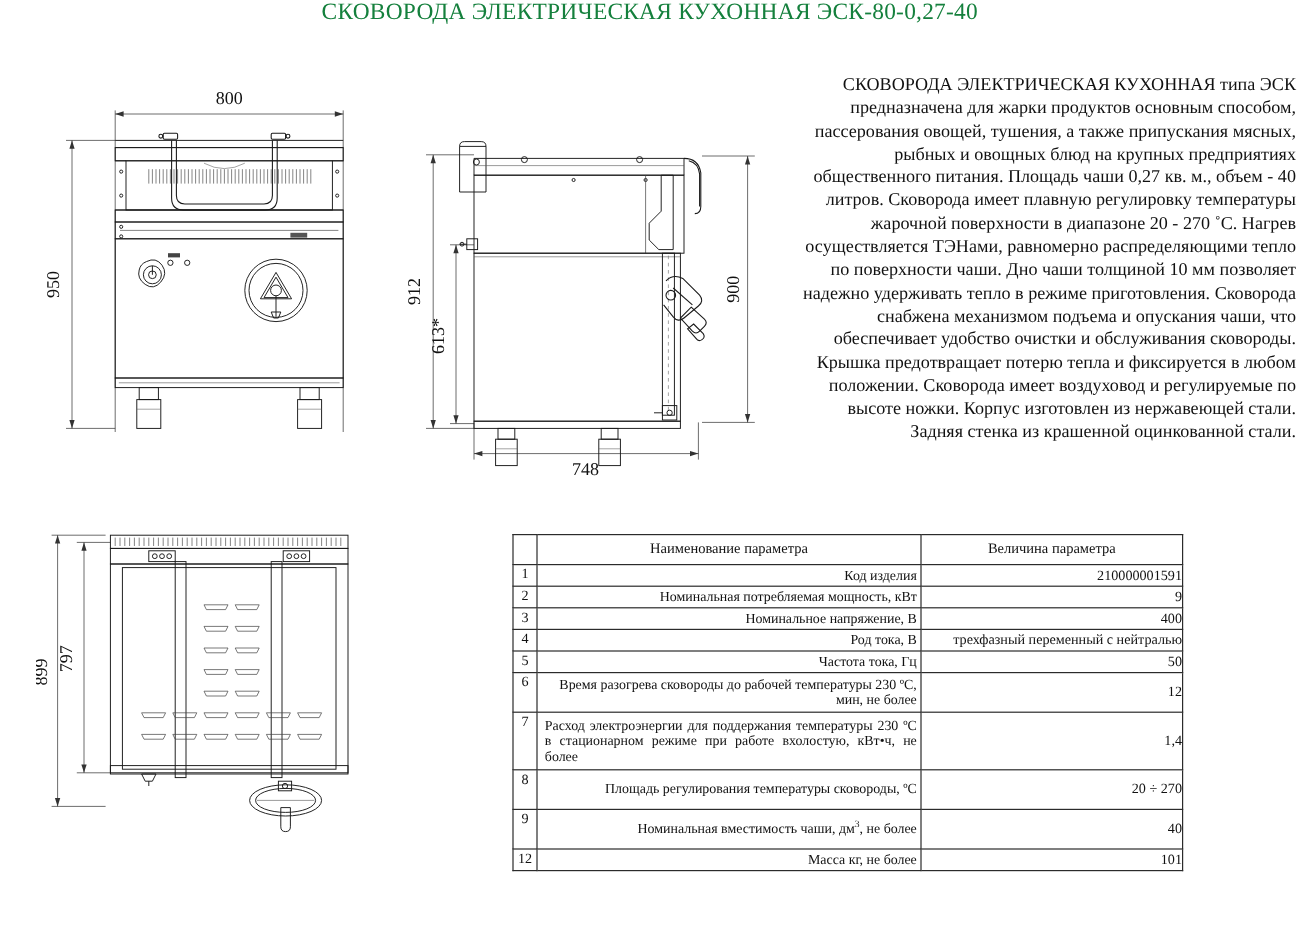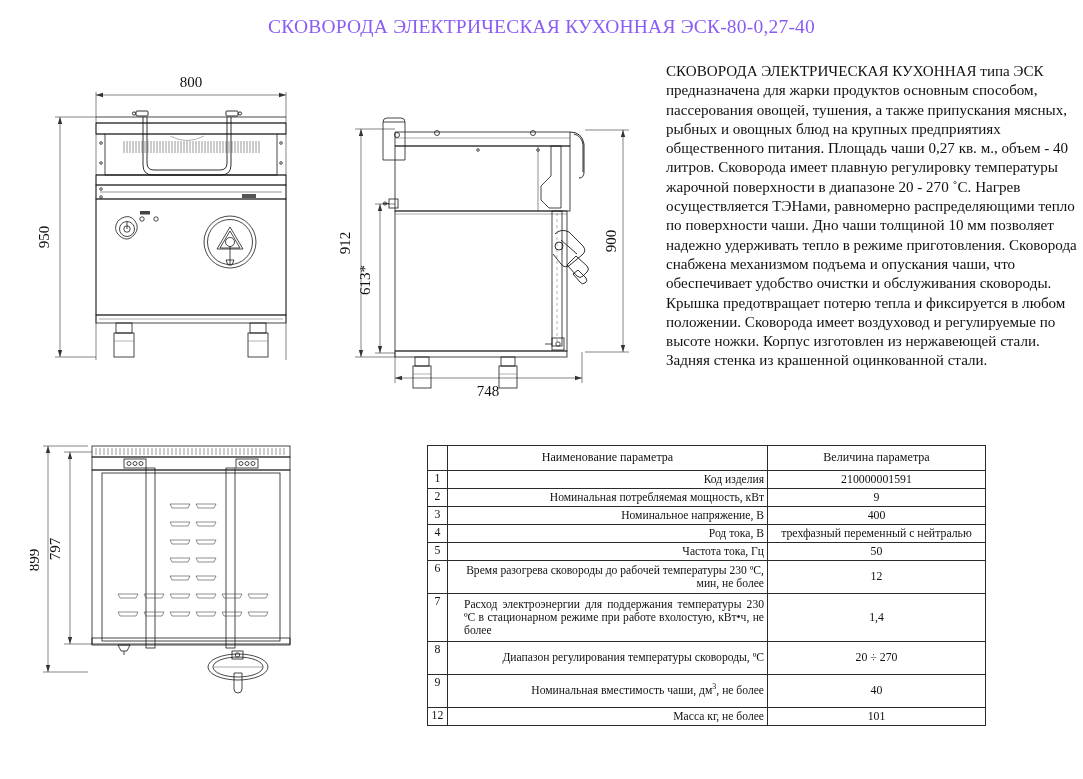--- a/index.html
+++ b/index.html
@@ -5,28 +5,28 @@
   html,body{margin:0;padding:0;background:#ffffff;}
   body{
     width:1083px;height:779px;position:relative;overflow:hidden;
     font-family:"Liberation Serif","DejaVu Serif",serif;
     color:#111111;
   }
   .page{position:absolute;inset:0;}
 
   
   .title{
-    position:absolute;top:16px;left:0;width:1083px;text-align:center;
-    font-size:19.5px;letter-spacing:.2px;color:#8b5cf6;white-space:nowrap;
+    position:absolute;top:0;left:0;width:1083px;text-align:center;
+    font-size:19.5px;letter-spacing:.2px;color:#15803d;white-space:nowrap;
   }
 
   
   .desc{
     position:absolute;left:666px;top:62px;width:414px;
-    font-size:15.1px;line-height:19.3px;text-align:left;color:#111;
+    font-size:15.1px;line-height:19.3px;text-align:right;color:#111;
   }
   .desc p{margin:0;}
   .note{
     position:absolute;left:666px;top:418px;width:414px;
     font-size:15.1px;color:#111;
   }
 
   
   .dwg{position:absolute;}
   .dwg svg{display:block;}
@@ -46,22 +46,22 @@
     border:1px solid #2b2b2b;padding:0;vertical-align:middle;
     font-weight:normal;
   }
   .spec thead th{
     text-align:center;height:20px;padding:2px 0;font-size:12.1px;
   }
   .spec th.h-num{border-right-color:#2b2b2b;}
   .spec td.num{text-align:center;vertical-align:top;padding-top:1px;font-size:11.8px;}
   .spec td.name{padding:1px 3px 1px 6px;text-align:right;}
   .spec td.name.just{text-align:justify;text-justify:inter-word;}
-  .spec td.name.just > span{display:block;margin-left:10px;}
-  .spec td.val{text-align:center;font-size:11.8px;}
+  .spec td.name.just > span{display:block;}
+  .spec td.val{text-align:right;font-size:11.8px;}
   .spec td.name sup{font-size:8px;vertical-align:super;line-height:0;}
   .r1 td{height:15px;}
   .r2 td{height:30px;}
   .r3 td{height:45px;}
 </style>
 </head>
 <body>
 
 <div class="page">
 
@@ -480,21 +480,21 @@
         </tr>
         <tr class="r3">
           <td class="num">7</td>
           <td class="name just">
             <span>Расход электроэнергии для поддержания температуры 230 ºС в стационарном режиме при работе вхолостую, кВт•ч, не более</span>
           </td>
           <td class="val">1,4</td>
         </tr>
         <tr class="r2">
           <td class="num">8</td>
-          <td class="name">Диапазон регулирования температуры сковороды,  ºС</td>
+          <td class="name">Площадь регулирования температуры сковороды,  ºС</td>
           <td class="val">20 ÷ 270</td>
         </tr>
         <tr class="r2">
           <td class="num">9</td>
           <td class="name">Номинальная вместимость чаши, дм<sup>3</sup>, не более</td>
           <td class="val">40</td>
         </tr>
         <tr class="r1">
           <td class="num">12</td>
           <td class="name">Масса кг, не более</td>

